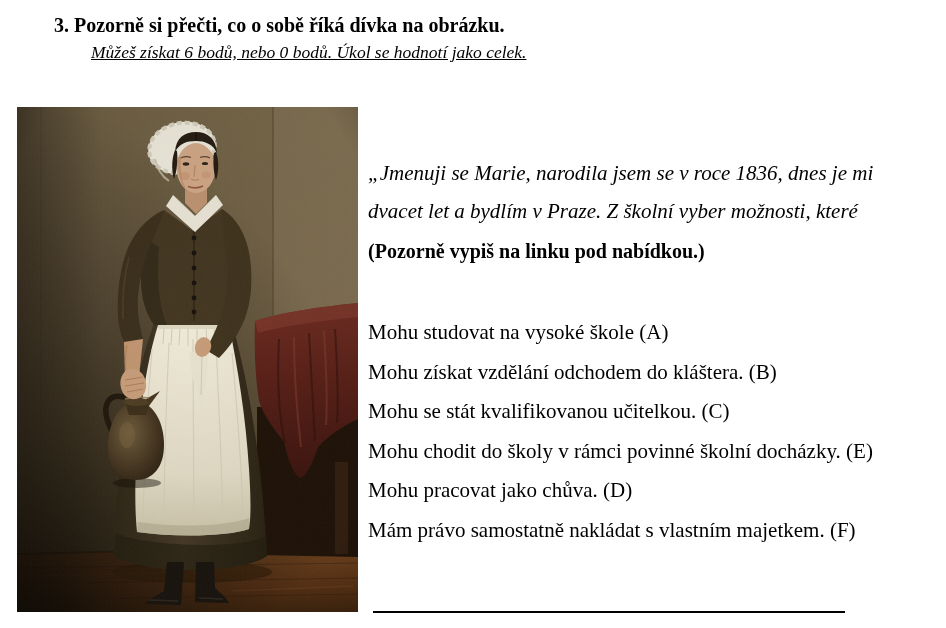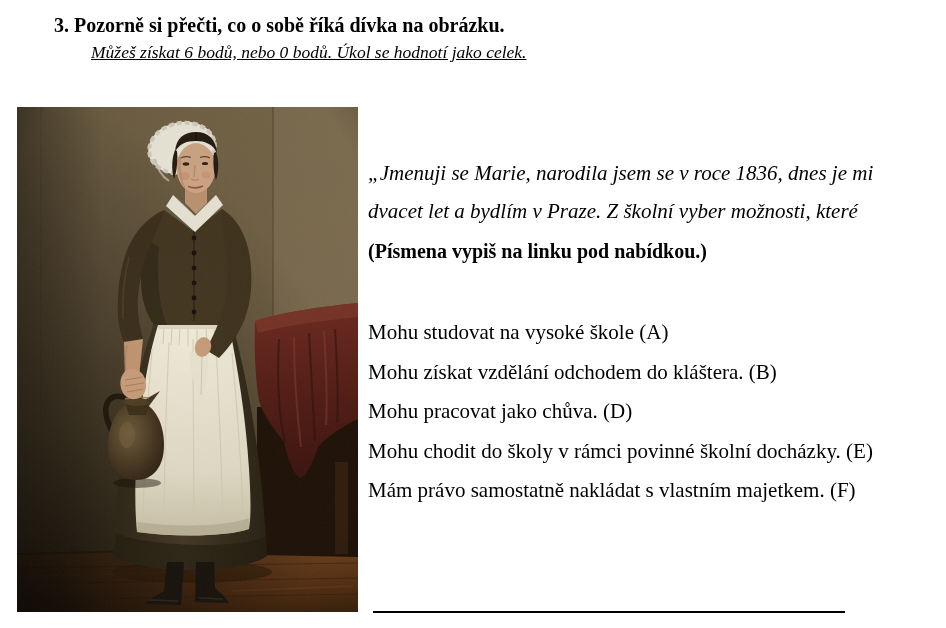--- a/index.html
+++ b/index.html
@@ -275,25 +275,26 @@
   <rect width="341" height="505" filter="url(#grainF)" opacity="0.1"></rect>
   <rect width="341" height="505" fill="url(#vigG)"></rect>
 </svg>
 </div>
 
 <div class="abs quote">
   <div>„Jmenuji se Marie, narodila jsem se v roce 1836, dnes je mi</div>
   <div>dvacet let a bydlím v Praze. Z školní vyber možnosti, které</div>
 </div>
 
-<div class="abs instruction">(Písmena vypiš na linku pod nabídkou.)</div>
+<div class="abs instruction">(Pozorně vypiš na linku pod nabídkou.)</div>
 
 <div class="abs options">
   <div>Mohu studovat na vysoké škole (A)</div>
   <div>Mohu získat vzdělání odchodem do kláštera. (B)</div>
+  <div>Mohu se stát kvalifikovanou učitelkou. (C)</div>
+  <div>Mohu chodit do školy v rámci povinné školní docházky. (E)</div>
   <div>Mohu pracovat jako chůva. (D)</div>
-  <div>Mohu chodit do školy v rámci povinné školní docházky. (E)</div>
   <div>Mám právo samostatně nakládat s vlastním majetkem. (F)</div>
 </div>
 
 <div class="abs answer-line">
   <span></span>
 </div>
 
 </body></html>

